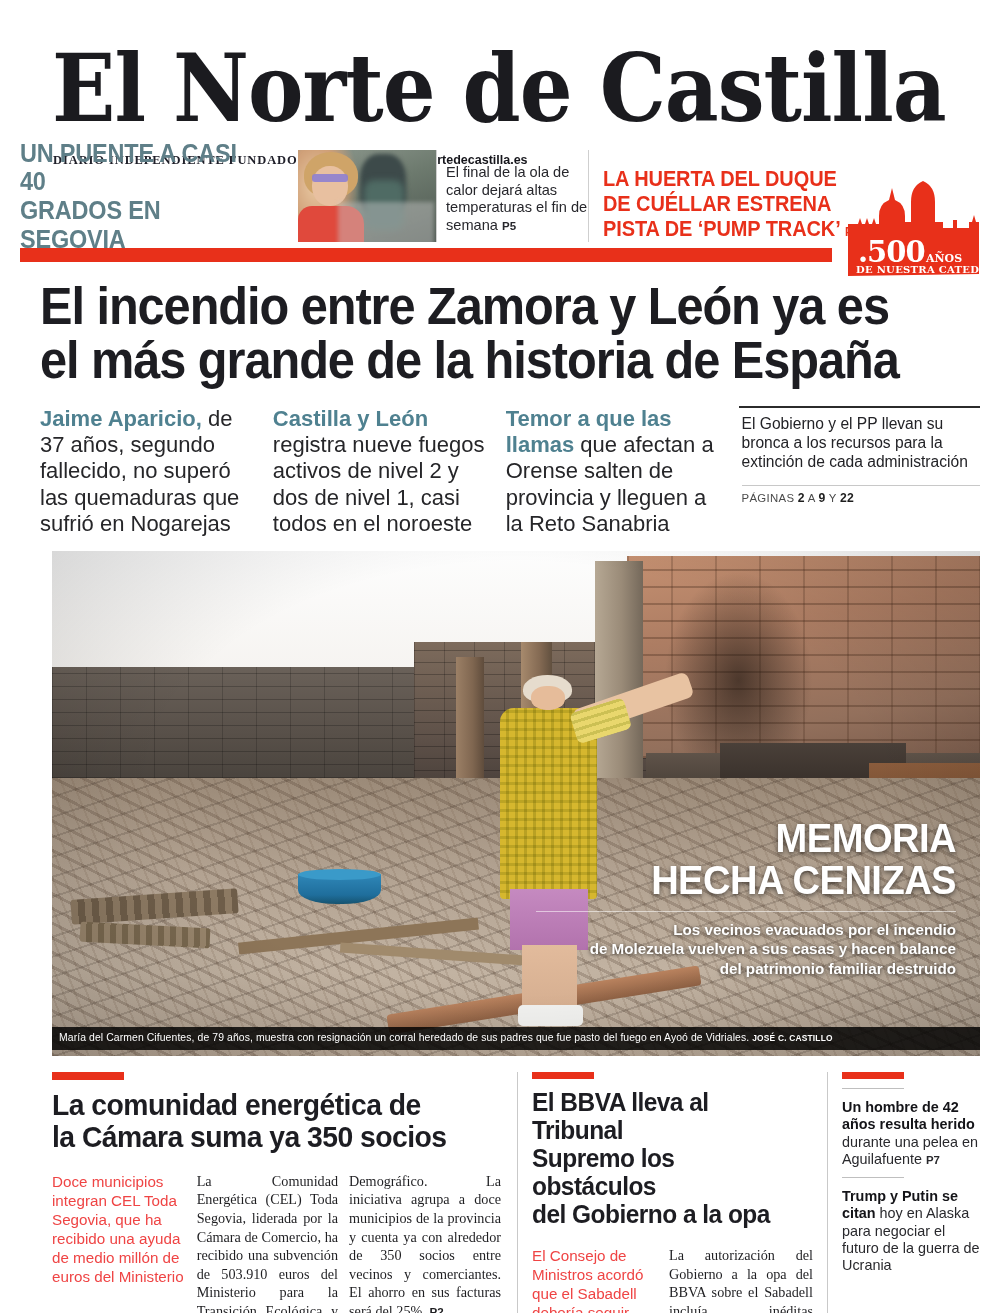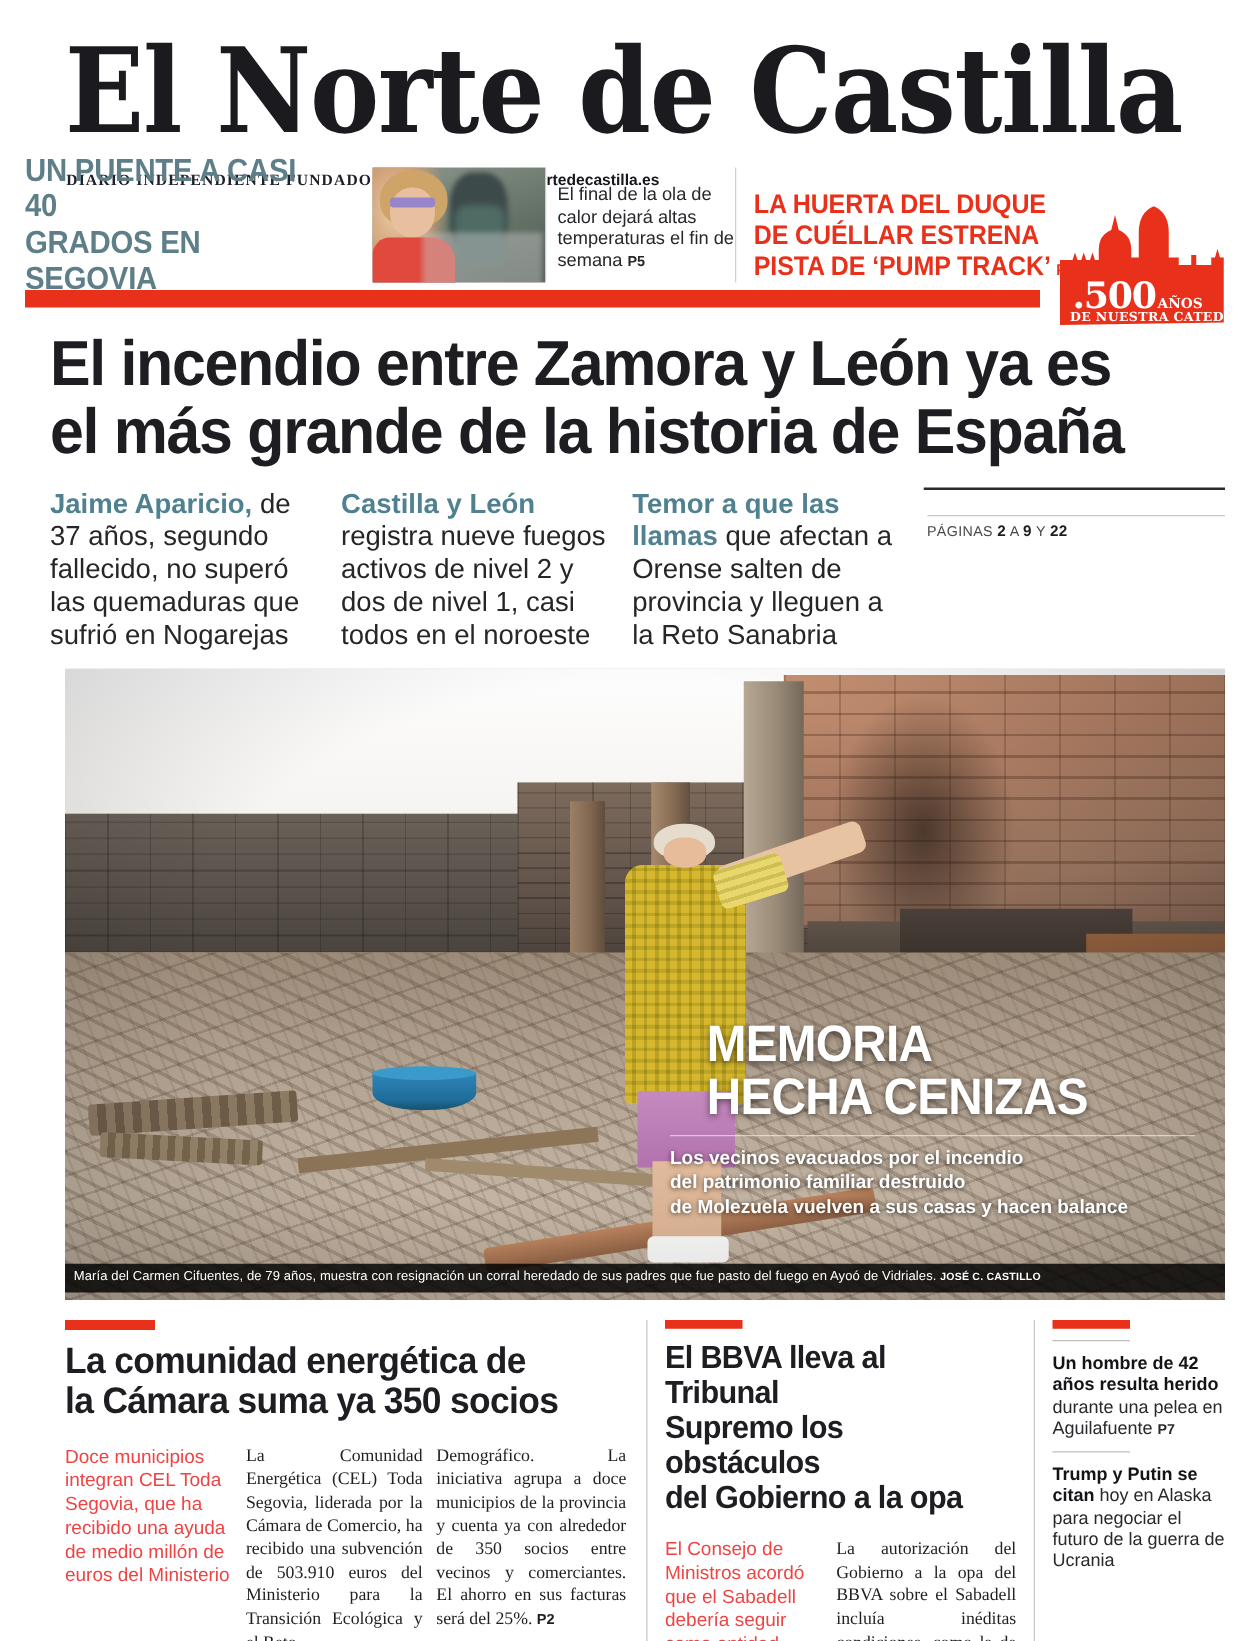--- a/index.html
+++ b/index.html
@@ -13,20 +13,21 @@
     position:relative;
   }
   .page{width:1000px;height:1313px;position:relative;box-sizing:border-box;}
 
   
   .masthead{
     position:relative;
     padding:18px 20px 0 20px;
     height:128px;
     box-sizing:border-box;
+    margin-top:16px;
   }
   .logo-wrap{
     position:absolute;left:52px;top:28px;width:790px;
   }
   .logo{
     font-family:"DejaVu Serif", serif;
     font-weight:bold;
     font-size:84px;
     line-height:0.95;
     letter-spacing:-1px;
@@ -182,21 +183,21 @@
   .w-body{position:absolute;left:48.3%;top:31%;width:10.4%;height:38%;background:repeating-linear-gradient(0deg,#ebd96e 0 6px,#cfc255 6px 9px),repeating-linear-gradient(90deg,#e8d76b 0 6px,#c9bd52 6px 9px);background-blend-mode:multiply;border-radius:14px 14px 4px 4px;}
   .w-arm{position:absolute;left:56.5%;top:31.5%;width:13%;height:5.2%;background:#e8c3a2;transform:rotate(-19deg);transform-origin:left center;border-radius:7px;}
   .w-sleeve{position:absolute;left:56.2%;top:32%;width:6%;height:6.4%;background:repeating-linear-gradient(0deg,#e9d76d 0 5px,#ccc054 5px 8px);transform:rotate(-17deg);transform-origin:left center;border-radius:6px;}
   .w-skirt{position:absolute;left:49.4%;top:67%;width:8.4%;height:12%;background:linear-gradient(180deg,#c58ac0 0%,#b272ad 100%);}
   .w-legs{position:absolute;left:50.6%;top:78%;width:6%;height:13%;background:linear-gradient(180deg,#e2bb9c 0%,#d5ae90 100%);}
   .w-shoe{position:absolute;left:50.2%;top:90%;width:7%;height:4%;background:#f1f1ef;border-radius:5px;}
   .ph-vig{position:absolute;inset:0;background:radial-gradient(ellipse at 50% 45%,rgba(0,0,0,0) 55%,rgba(0,0,0,.18) 100%);}
 
   
   .ov{
-    position:absolute;right:24px;top:280px;width:420px;z-index:5;
+    position:absolute;right:24px;top:267px;width:420px;text-align:right;z-index:5;
   }
   .ov .big{
     font-size:41px;line-height:1.02;font-weight:bold;color:#fff;
     letter-spacing:-.6px;text-shadow:0 2px 6px rgba(0,0,0,.55);
     transform:scaleX(.93);transform-origin:right center;
   }
   .ov .rule{height:1px;background:rgba(255,255,255,.55);margin:9px 0 8px auto;width:100%;}
   .ov .sub{
     font-size:15.2px;line-height:1.3;font-weight:bold;color:#fff;
     text-shadow:0 1px 4px rgba(0,0,0,.7);
@@ -322,20 +323,21 @@
     <div class="sumcol">
       <b>Jaime Aparicio,</b><span> de 37 años, segundo fallecido, no superó las quemaduras que sufrió en Nogarejas</span>
     </div>
     <div class="sumcol">
       <b>Castilla y León</b><span> registra nueve fuegos activos de nivel 2 y dos de nivel 1, casi todos en el noroeste</span>
     </div>
     <div class="sumcol">
       <b>Temor a que las llamas</b><span> que afectan a Orense salten de provincia y lleguen a la Reto Sanabria</span>
     </div>
     <div class="sumcol last">
+      <div>El Gobierno y el PP llevan su bronca a los recursos para la extinción de cada administración</div>
       <div class="pages">
         <span>PÁGINAS</span>
         <b>2</b>
         <span>A</span>
         <b>9</b>
         <span>Y</span>
         <b>22</b>
       </div>
     </div>
   </div>
@@ -369,22 +371,22 @@
     <div class="w-legs"></div>
     <div class="w-shoe"></div>
     <div class="ph-vig"></div>
 
     <div class="ov">
       <div class="big">MEMORIA</div>
       <div class="big">HECHA CENIZAS</div>
       <div class="rule"></div>
       <div class="sub">
         <div>Los vecinos evacuados por el incendio</div>
+        <div>de Molezuela vuelven a sus casas y hacen balance</div>
         <div>del patrimonio familiar destruido</div>
-        <div>de Molezuela vuelven a sus casas y hacen balance</div>
       </div>
     </div>
 
     <div class="photocap">
       <span>María del Carmen Cifuentes, de 79 años, muestra con resignación un corral heredado de sus padres que fue pasto del fuego en Ayoó de Vidriales.</span>
       <span class="credit">JOSÉ C. CASTILLO</span>
     </div>
   </div>
 
   <div class="bottom">

